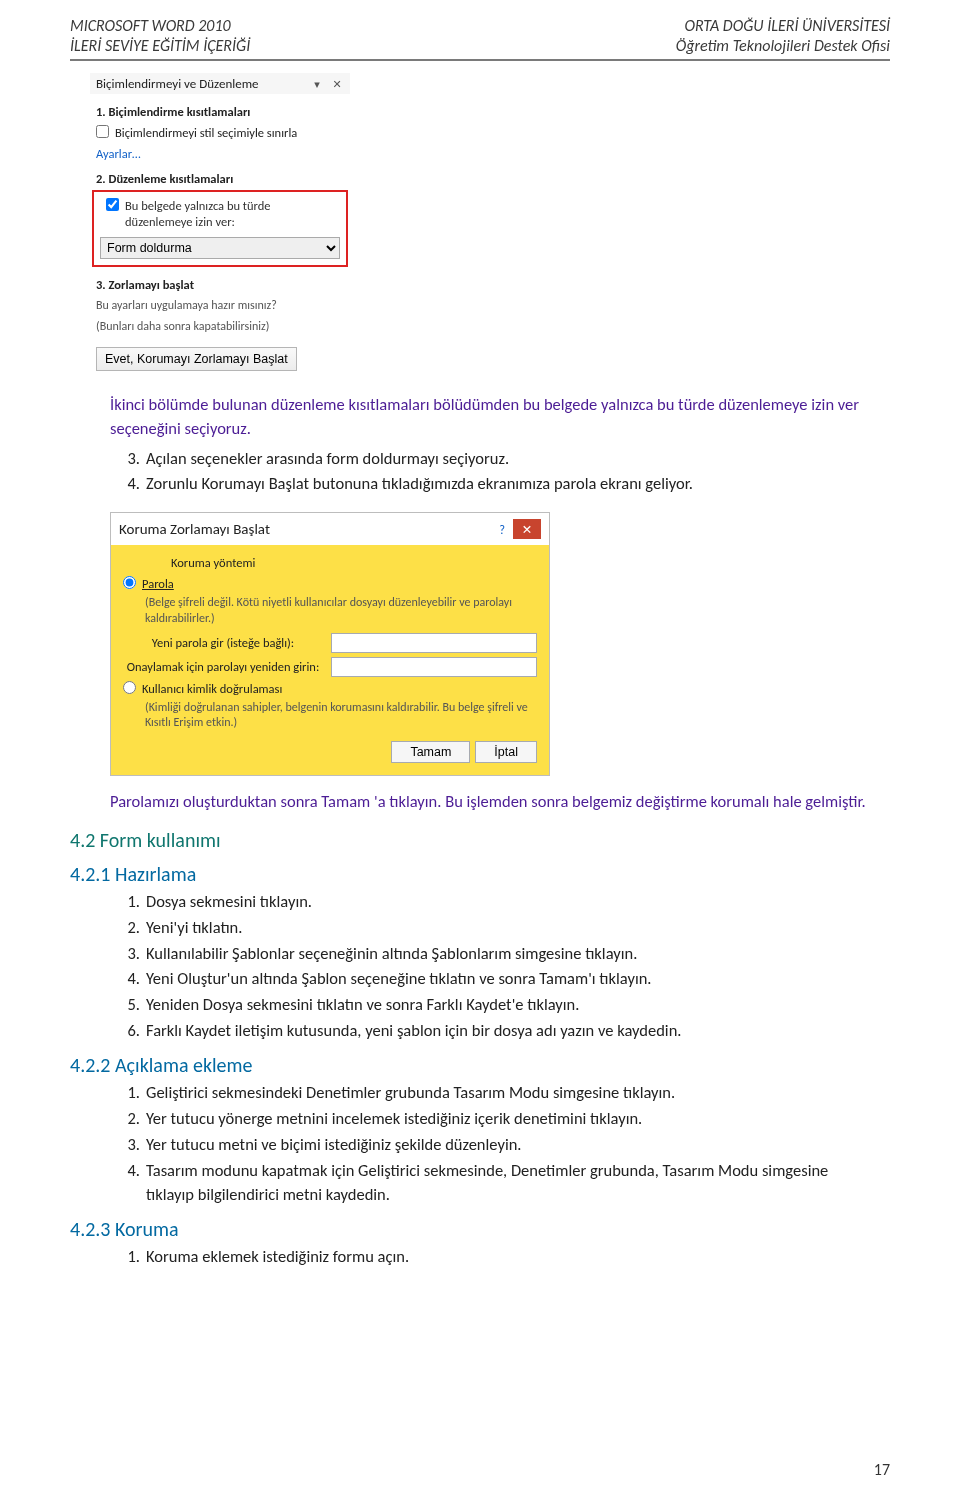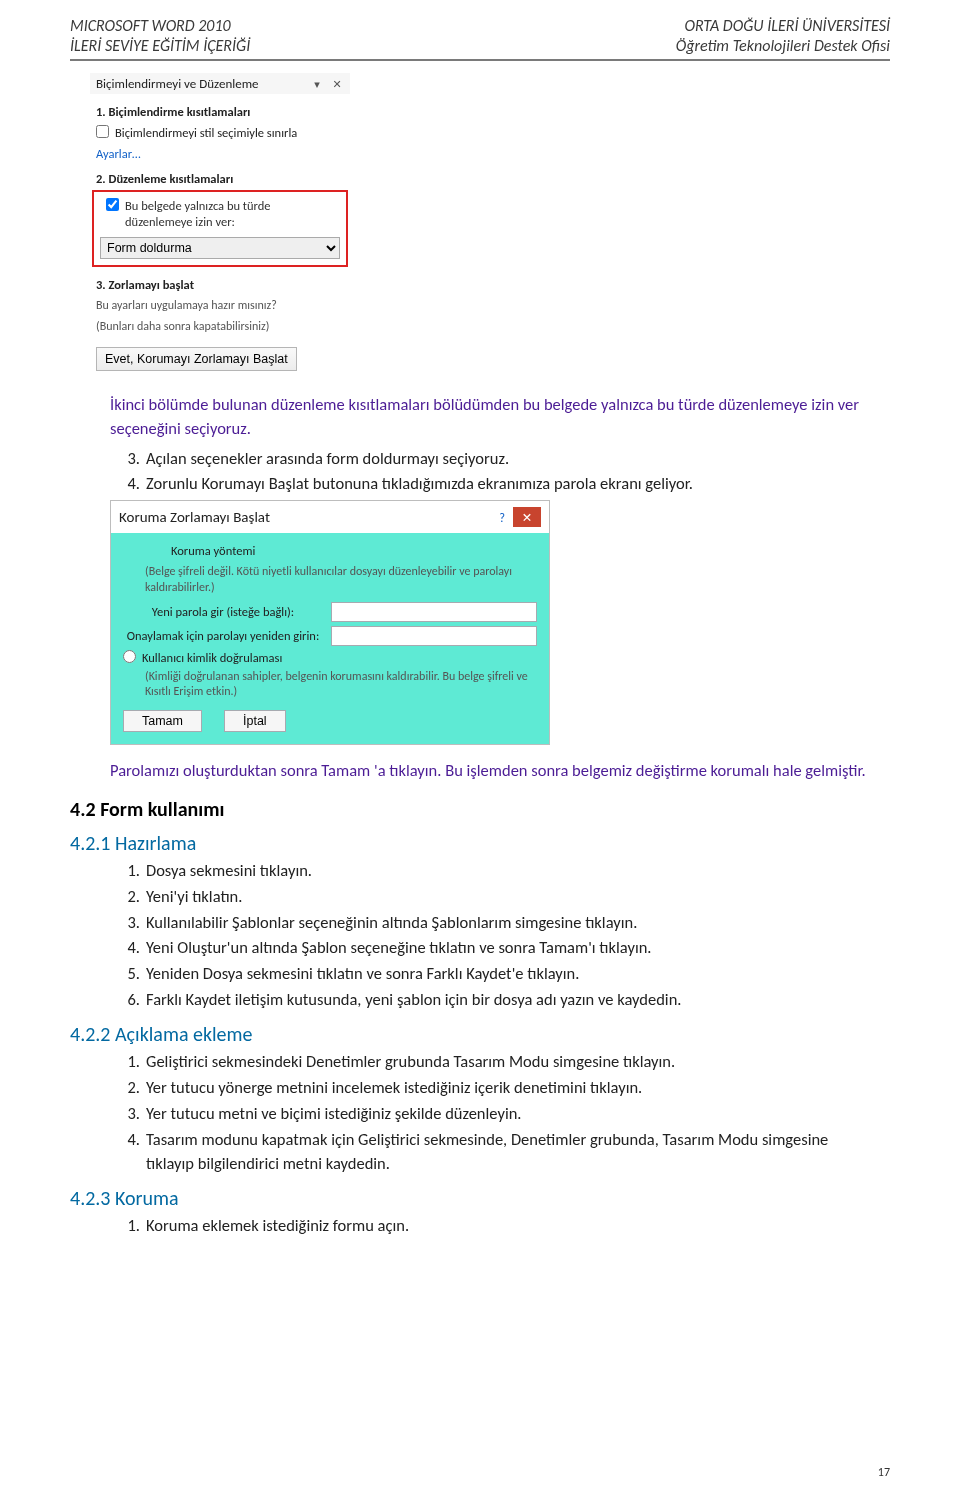--- a/index.html
+++ b/index.html
@@ -30,41 +30,41 @@
   .rp-checkbox { display: flex; gap: 6px; align-items: flex-start; padding: 2px 6px; font-size: 12.5px; }
 
   
   .body-indent { margin-left: 40px; margin-right: 10px; }
   p.body { font-size: 16.5px; line-height: 1.45; color: #4c1d95; margin: 6px 0; }
   ol.num { list-style: none; padding-left: 0; margin: 0; }
   ol.num > li { position: relative; padding-left: 36px; margin: 2px 0; font-size: 16.5px; line-height: 1.45; }
   ol.num > li > .num-mark { position: absolute; left: 0; width: 30px; text-align: right; }
 
   
-  .pwd-dialog { width: 440px; border: 1px solid #bdbdbd; margin: 4px 0 14px 40px; font-size: 12.5px; background: #5eead4; }
+  .pwd-dialog { width: 440px; border: 1px solid #bdbdbd; margin: 16px 0 14px 40px; font-size: 12.5px; background: #fde047; }
   .pwd-title { display:flex; align-items:center; background:#fff; padding:6px 8px; }
   .pwd-title .t { flex:1; font-size: 15px; }
   .pwd-title .help { color:#1261c7; margin-right:8px; }
   .pwd-title .x { width:28px; height:20px; background:#c8442e; color:#fff; display:inline-flex; align-items:center; justify-content:center; }
   .pwd-body { padding: 8px 12px 12px 12px; }
   .pwd-body .section-label { font-size: 12.5px; margin: 2px 0 6px 0; padding-left: 48px; }
   .pwd-radio { display:flex; align-items:flex-start; gap:6px; margin: 4px 0; }
   .pwd-desc { font-size: 12px; color:#555; margin: 2px 0 6px 22px; line-height:1.3; }
   .pwd-row { display:flex; align-items:center; gap:8px; margin:4px 0; }
   .pwd-row label { text-align:center; flex: 0 0 200px; }
   .pwd-row input[type=password] { flex:1; border:1px solid #a7aab0; height:20px; padding:0 4px; }
-  .pwd-btns { display:flex; gap:22px; margin-top:10px; }
+  .pwd-btns { display:flex; justify-content:flex-end; gap:5px; margin-top:10px; }
   .pwd-btns button { border:1px solid #a7aab0; background:#f6f6f6; padding:3px 18px; font-size:12.5px; }
 
   
-  h2.sec { color: #000000; font-size: 20px; font-weight: 700; margin: 14px 0 6px 0; }
+  h2.sec { color: #0f766e; font-size: 20px; font-weight: 400; margin: 14px 0 6px 0; }
   h3.subsec { color: #0369a1; font-size: 20px; font-weight: 500; margin: 10px 0 4px 0; }
 
   
-  .pagenum { position: absolute; bottom: 18px; right: 70px; font-size: 12px; color: #333; }
+  .pagenum { position: absolute; bottom: 18px; right: 70px; font-size: 16px; color: #333; }
 </style>
 </head>
 <body>
 
 <div class="page">
 
   <div class="header">
     <div class="hdr-left">
       <div>MICROSOFT WORD 2010</div>
       <div>İLERİ SEVİYE EĞİTİM İÇERİĞİ</div>
@@ -125,20 +125,24 @@
   </div>
 
   <div class="pwd-dialog">
     <div class="pwd-title">
       <span class="t">Koruma Zorlamayı Başlat</span>
       <span class="help">?</span>
       <span class="x">✕</span>
     </div>
     <div class="pwd-body">
       <div class="section-label">Koruma yöntemi</div>
+      <div class="pwd-radio">
+        <input type="radio" name="pm" checked="" style="">
+        <span style="text-decoration: underline;">Parola</span>
+      </div>
       <div class="pwd-desc">(Belge şifreli değil. Kötü niyetli kullanıcılar dosyayı düzenleyebilir ve parolayı kaldırabilirler.)</div>
       <div class="pwd-row">
         <label>Yeni parola gir (isteğe bağlı):</label>
         <input type="password" style="">
       </div>
       <div class="pwd-row">
         <label>Onaylamak için parolayı yeniden girin:</label>
         <input type="password" style="">
       </div>
       <div class="pwd-radio">

